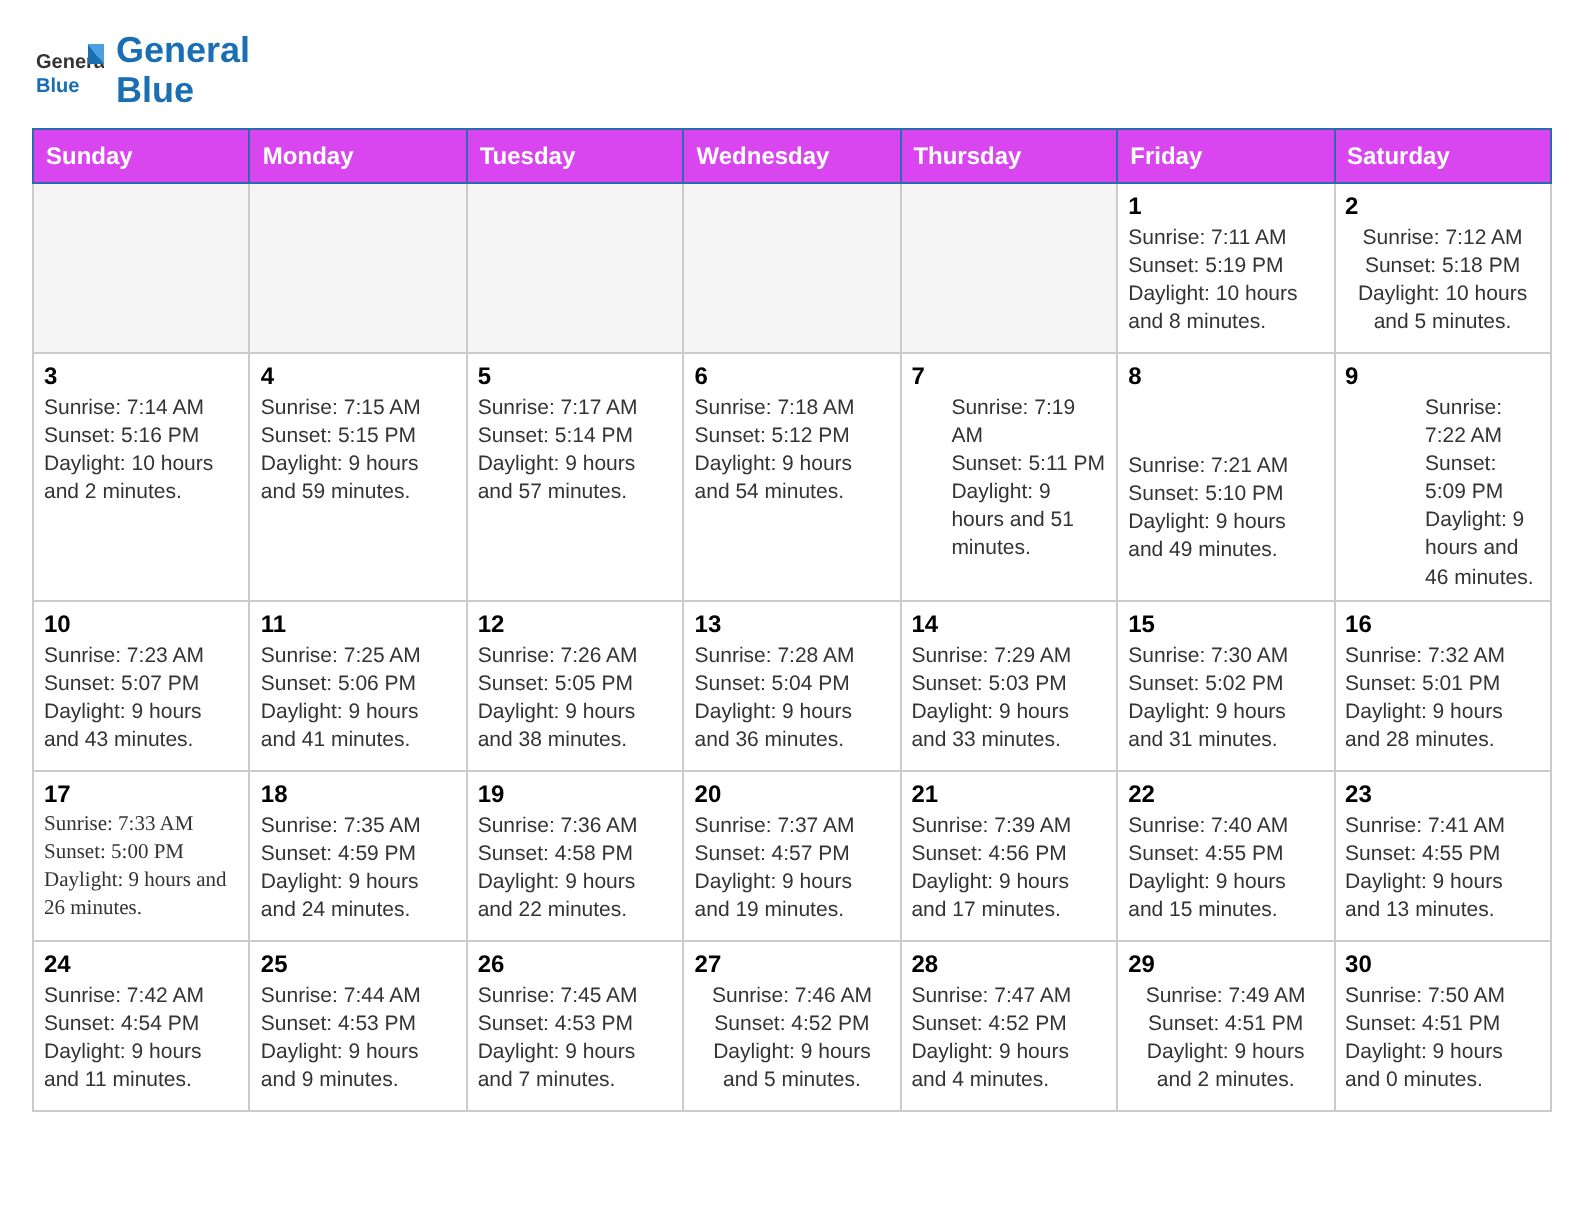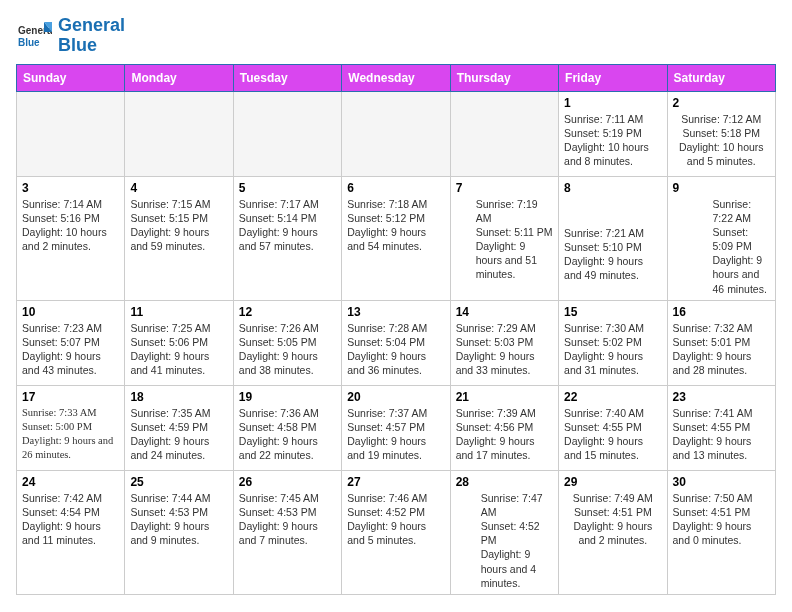--- a/index.html
+++ b/index.html
@@ -285,27 +285,27 @@
 Daylight: 9 hours and 9 minutes.</div>
         </td>
         <td>
           <div class="day-num">26</div>
           <div class="day-info" style="white-space: pre-line;">Sunrise: 7:45 AM
 Sunset: 4:53 PM
 Daylight: 9 hours and 7 minutes.</div>
         </td>
         <td>
           <div class="day-num">27</div>
-          <div class="day-info" style="white-space: pre-line;">Sunrise: 7:46 AM
+          <div class="day-info" style="white-space: pre-line; text-align: center;">Sunrise: 7:46 AM
 Sunset: 4:52 PM
 Daylight: 9 hours and 5 minutes.</div>
         </td>
         <td>
           <div class="day-num">28</div>
-          <div class="day-info" style="white-space: pre-line; margin-left: 25px;">Sunrise: 7:47 AM
+          <div class="day-info" style="white-space: pre-line;">Sunrise: 7:47 AM
 Sunset: 4:52 PM
 Daylight: 9 hours and 4 minutes.</div>
         </td>
         <td>
           <div class="day-num">29</div>
           <div class="day-info" style="white-space: pre-line; text-align: center;">Sunrise: 7:49 AM
 Sunset: 4:51 PM
 Daylight: 9 hours and 2 minutes.</div>
         </td>
         <td>

